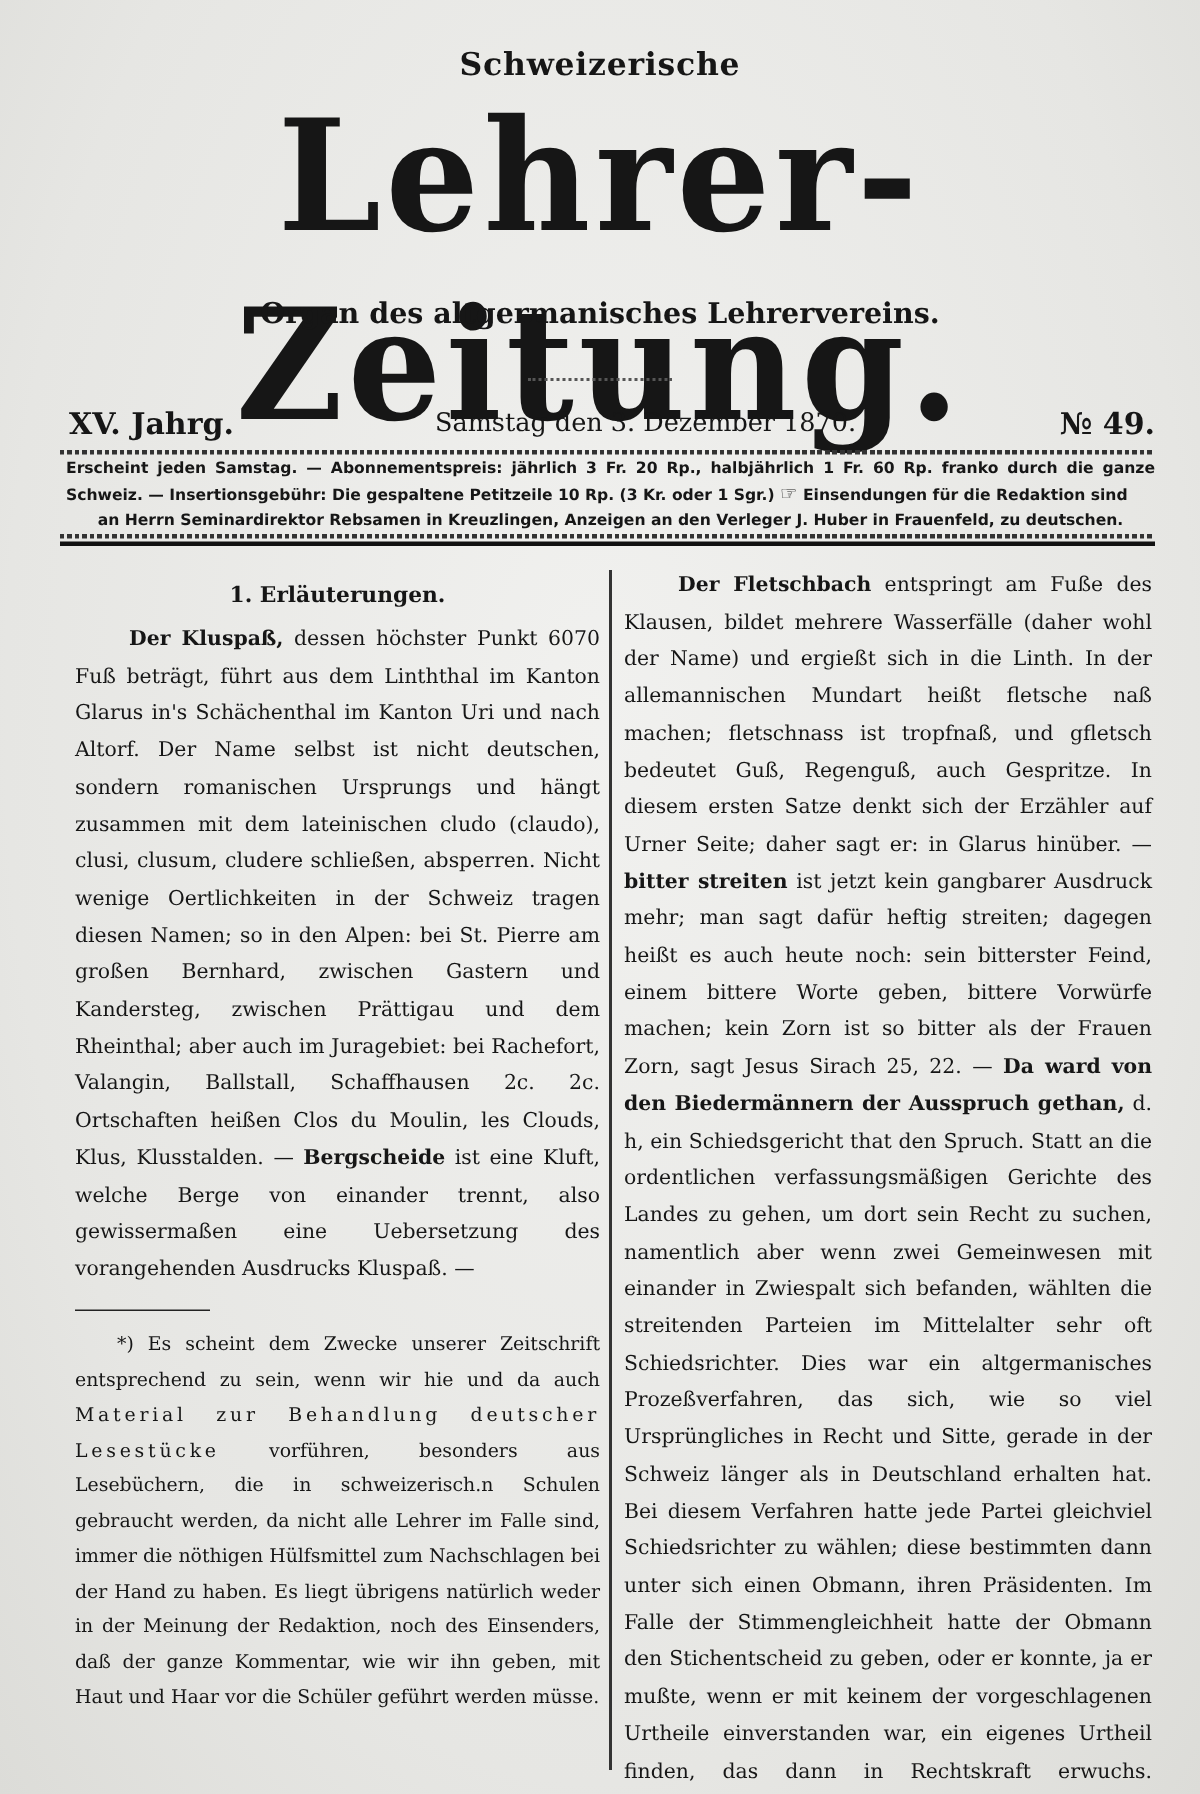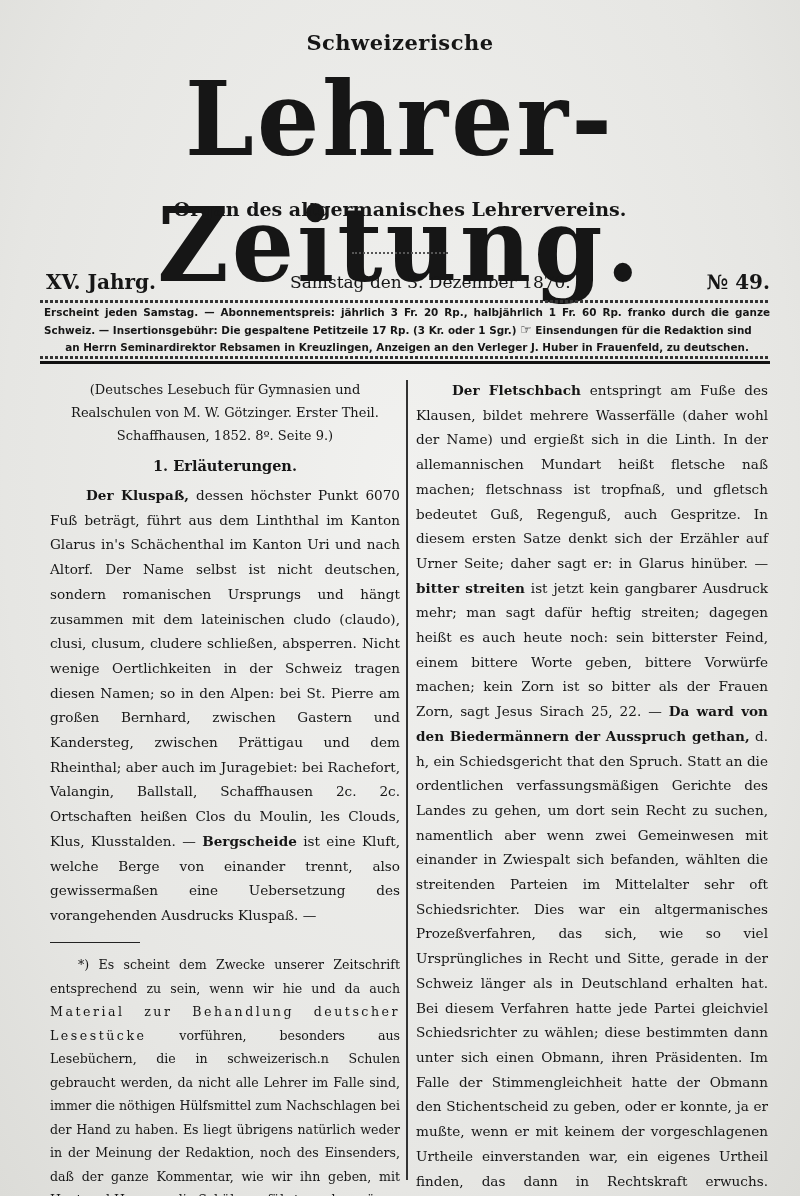--- a/index.html
+++ b/index.html
@@ -82,33 +82,32 @@
   <div class="dateline">
     <span class="year">XV. Jahrg.</span>
     <span class="date">Samstag den 3. Dezember 1870.</span>
     <span class="num">№ 49.</span>
   </div>
 
   <div class="wavy" style="top:300px"></div>
 
   <div class="terms">
     <span>Erscheint jeden Samstag. — Abonnementspreis: jährlich 3 Fr. 20 Rp., halbjährlich 1 Fr. 60 Rp. franko durch die ganze</span>
-    <span>Schweiz. — Insertionsgebühr: Die gespaltene Petitzeile 17 Rp. (3 Kr. oder 1 Sgr.)</span>
+    <span>Schweiz. — Insertionsgebühr: Die gespaltene Petitzeile 10 Rp. (3 Kr. oder 1 Sgr.)</span>
     <span class="hand">☞</span>
     <span>Einsendungen für die Redaktion sind</span>
     <span class="line3">an Herrn Seminardirektor Rebsamen in Kreuzlingen, Anzeigen an den Verleger J. Huber in Frauenfeld, zu deutschen.</span>
   </div>
 
   <div class="wavy" style="top:356px"></div>
   <div class="thick" style="top:361px"></div>
 
   <div class="column-rule"></div>
 
   <div class="col left">
-    <div class="art-src">(Deutsches Lesebuch für Gymnasien und Realschulen von M. W. Götzinger. Erster Theil. Schaffhausen, 1852. 8º. Seite 9.)</div>
     <div class="art-section">1. Erläuterungen.</div>
     <p class="indent"><b>Der Kluspaß,</b><span> dessen höchster Punkt 6070 Fuß beträgt, führt aus dem Linththal im Kanton Glarus in's Schächenthal im Kanton Uri und nach Altorf. Der Name selbst ist nicht deutschen, sondern romanischen Ursprungs und hängt zusammen mit dem lateinischen cludo (claudo), clusi, clusum, cludere schließen, absperren. Nicht wenige Oertlichkeiten in der Schweiz tragen diesen Namen; so in den Alpen: bei St. Pierre am großen Bernhard, zwischen Gastern und Kandersteg, zwischen Prättigau und dem Rheinthal; aber auch im Juragebiet: bei Rachefort, Valangin, Ballstall, Schaffhausen 2c. 2c. Ortschaften heißen Clos du Moulin, les Clouds, Klus, Klusstalden. — </span><b>Bergscheide</b><span> ist eine Kluft, welche Berge von einander trennt, also gewissermaßen eine Uebersetzung des vorangehenden Ausdrucks Kluspaß. —</span></p>
     <div class="fn-rule"></div>
     <p class="fn"><span>*) Es scheint dem Zwecke unserer Zeitschrift entsprechend zu sein, wenn wir hie und da auch </span><span class="spaced">Material zur Behandlung deutscher Lesestücke</span><span> vorführen, besonders aus Lesebüchern, die in schweizerisch.n Schulen gebraucht werden, da nicht alle Lehrer im Falle sind, immer die nöthigen Hülfsmittel zum Nachschlagen bei der Hand zu haben. Es liegt übrigens natürlich weder in der Meinung der Redaktion, noch des Einsenders, daß der ganze Kommentar, wie wir ihn geben, mit Haut und Haar vor die Schüler geführt werden müsse. </span></p>
   </div>
 
   <div class="col right">
     <p class="indent"><b>Der Fletschbach</b><span> entspringt am Fuße des Klausen, bildet mehrere Wasserfälle (daher wohl der Name) und ergießt sich in die Linth. In der allemannischen Mundart heißt fletsche naß machen; fletschnass ist tropfnaß, und gfletsch bedeutet Guß, Regenguß, auch Gespritze. In diesem ersten Satze denkt sich der Erzähler auf Urner Seite; daher sagt er: in Glarus hinüber. — </span><b>bitter streiten</b><span> ist jetzt kein gangbarer Ausdruck mehr; man sagt dafür heftig streiten; dagegen heißt es auch heute noch: sein bitterster Feind, einem bittere Worte geben, bittere Vorwürfe machen; kein Zorn ist so bitter als der Frauen Zorn, sagt Jesus Sirach 25, 22. — </span><b>Da ward von den Biedermännern der Ausspruch gethan,</b><span> d. h, ein Schiedsgericht that den Spruch. Statt an die ordentlichen verfassungsmäßigen Gerichte des Landes zu gehen, um dort sein Recht zu suchen, namentlich aber wenn zwei Gemeinwesen mit einander in Zwiespalt sich befanden, wählten die streitenden Parteien im Mittelalter sehr oft Schiedsrichter. Dies war ein altgermanisches Prozeßverfahren, das sich, wie so viel Ursprüngliches in Recht und Sitte, gerade in der Schweiz länger als in Deutschland erhalten hat. Bei diesem Verfahren hatte jede Partei gleichviel Schiedsrichter zu wählen; diese bestimmten dann unter sich einen Obmann, ihren Präsidenten. Im Falle der Stimmengleichheit hatte der Obmann den Stichentscheid zu geben, oder er konnte, ja er mußte, wenn er mit keinem der vorgeschlagenen Urtheile einverstanden war, ein eigenes Urtheil finden, das dann in Rechtskraft erwuchs. Gewöhnlich versuchte ein Schiedsgericht zuerst den Weg des gütlichen Vergleichs (die Minne) einzuschlagen; half dies nicht zum Ziele, so wurde ein Urtheil gefällt, dem die Parteien sich</span></p>
   </div>
 

